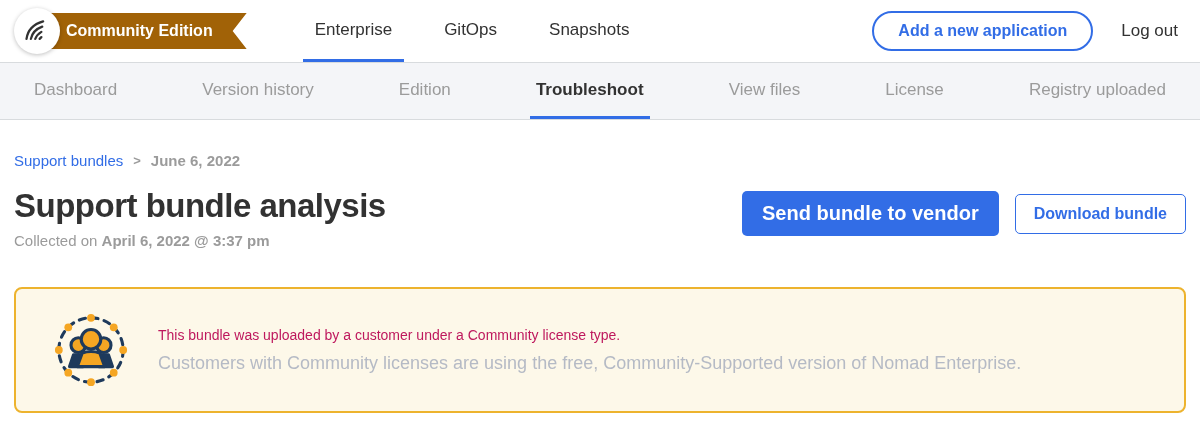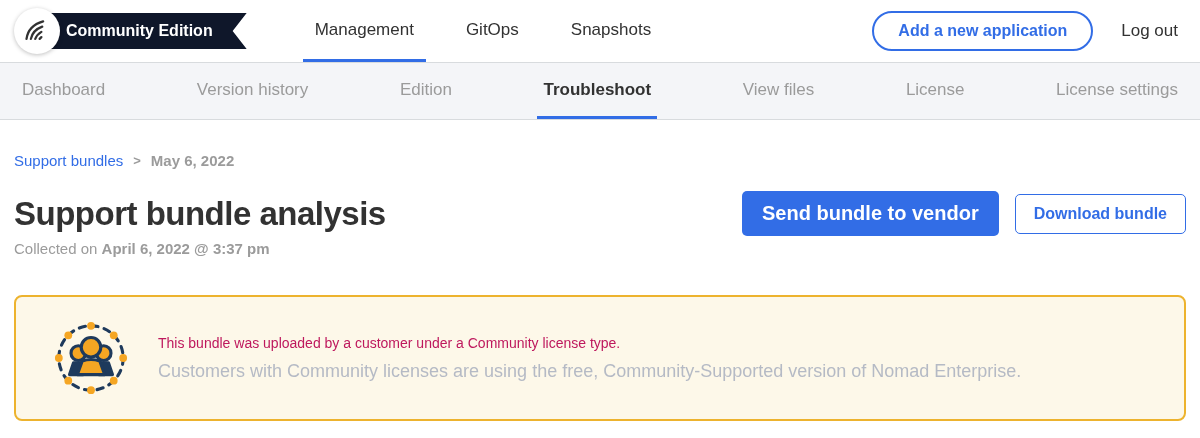--- a/index.html
+++ b/index.html
@@ -5,49 +5,49 @@
   * { margin: 0; padding: 0; box-sizing: border-box; }
   html,body { width: 1200px; height: 438px; background: #ffffff;
     font-family: "Liberation Sans", "DejaVu Sans", sans-serif; overflow: hidden; }
 
   
   .header { height: 62px; display: flex; align-items: center; background: #fff; padding-left: 14px; }
   .brand { display: flex; align-items: center; position: relative; }
   .logo-circle { width: 46px; height: 46px; border-radius: 50%; background: #fff;
     box-shadow: 0 1px 4px rgba(0,0,0,.25); display: flex; align-items: center; justify-content: center;
     position: relative; z-index: 2; }
-  .ribbon { background: #0f172a; color: #fff; font-weight: bold; font-size: 16px;
+  .ribbon { background: #a16207; color: #fff; font-weight: bold; font-size: 16px;
     padding: 9px 34px 9px 22px; margin-left: -16px; position: relative; z-index: 1;
     clip-path: polygon(0 0, 100% 0, calc(100% - 14px) 50%, 100% 100%, 0 100%); }
   .topnav { display: flex; align-items: stretch; height: 62px; margin-left: 42px; }
   .topnav-item { display: flex; align-items: center; padding: 0 12px; margin: 0 14px;
     font-size: 17px; color: #323232; cursor: pointer; border-bottom: 3px solid transparent; }
   .topnav-item.active { border-bottom-color: #326DE6; }
   .header-right { margin-left: auto; display: flex; align-items: center; padding-right: 22px; }
   .add-app-btn { border: 2px solid #326DE6; color: #326DE6; background: #fff; font-weight: bold;
     font-size: 16px; padding: 9px 24px; border-radius: 22px; cursor: pointer;
     font-family: inherit; }
   .logout { font-size: 17px; color: #323232; margin-left: 28px; cursor: pointer; }
 
   
   .subnav { height: 58px; background: #F4F5F8; border-top: 1px solid #D8DBDE; border-bottom: 1px solid #D8DBDE;
-    display: flex; justify-content: space-between; padding: 0 16px; }
+    display: flex; justify-content: space-between; padding: 0 28px; }
   .subnav-item { display: flex; align-items: center; font-size: 17px; color: #9B9B9B;
     cursor: pointer; border-bottom: 3px solid transparent; padding: 0 6px; }
   .subnav-item.active { color: #323232; font-weight: bold; border-bottom-color: #326DE6; }
 
   
   .content { padding: 0 14px; }
   .breadcrumb { margin-top: 32px; font-size: 15px; display: flex; align-items: center; }
   .crumb-link { color: #326DE6; font-weight: normal; cursor: pointer; text-decoration: none; }
   .crumb-sep { color: #9B9B9B; margin: 0 10px; font-weight: bold; font-size: 13px; }
   .crumb-current { color: #9B9B9B; font-weight: bold; }
 
   .title-row { display: flex; justify-content: space-between; align-items: flex-start; margin-top: 18px; }
-  .page-title { font-size: 33px; font-weight: bold; color: #323232; letter-spacing: -0.5px; margin-top: 8px; }
+  .page-title { font-size: 33px; font-weight: bold; color: #323232; letter-spacing: -0.5px; }
   .collected { margin-top: 7px; font-size: 15px; color: #9B9B9B; }
   .collected b { font-weight: bold; }
   .action-btns { display: flex; align-items: center; margin-top: 4px; padding-right: 0; }
   .btn-primary { background: #326DE6; color: #fff; font-weight: bold; font-size: 20px;
     padding: 11px 20px; border: none; border-radius: 5px; cursor: pointer; font-family: inherit; }
   .btn-secondary { background: #fff; color: #326DE6; font-weight: bold; font-size: 16px;
     padding: 10px 18px; border: 1px solid #326DE6; border-radius: 5px; cursor: pointer;
     margin-left: 16px; font-family: inherit; text-align: center; }
 
   
@@ -70,47 +70,47 @@
           <path d="M9 25 Q11 15 22 11"></path>
           <path d="M14 25 Q16 20 21 17"></path>
           <path d="M19 25 Q20 24 21 23"></path>
         </g>
       </svg>
     </div>
     <div class="ribbon">Community Edition</div>
   </div>
 
   <div class="topnav">
-    <div class="topnav-item active">Management</div>
+    <div class="topnav-item active">Enterprise</div>
     <div class="topnav-item">GitOps</div>
     <div class="topnav-item">Snapshots</div>
   </div>
 
   <div class="header-right">
     <button class="add-app-btn">Add a new application</button>
     <span class="logout">Log out</span>
   </div>
 </div>
 
 <div class="subnav">
   <div class="subnav-item">Dashboard</div>
   <div class="subnav-item">Version history</div>
   <div class="subnav-item">Edition</div>
   <div class="subnav-item active">Troubleshoot</div>
   <div class="subnav-item">View files</div>
   <div class="subnav-item">License</div>
-  <div class="subnav-item">License settings</div>
+  <div class="subnav-item">Registry uploaded</div>
 </div>
 
 <div class="content">
 
   <div class="breadcrumb">
     <a class="crumb-link">Support bundles</a>
     <span class="crumb-sep">&gt;</span>
-    <span class="crumb-current">May 6, 2022</span>
+    <span class="crumb-current">June 6, 2022</span>
   </div>
 
   <div class="title-row">
     <div>
       <div class="page-title">Support bundle analysis</div>
       <div class="collected"><span>Collected on </span><b>April 6, 2022 @ 3:37 pm</b></div>
     </div>
     <div class="action-btns">
       <button class="btn-primary">Send bundle to vendor</button>
       <button class="btn-secondary">Download bundle</button>

